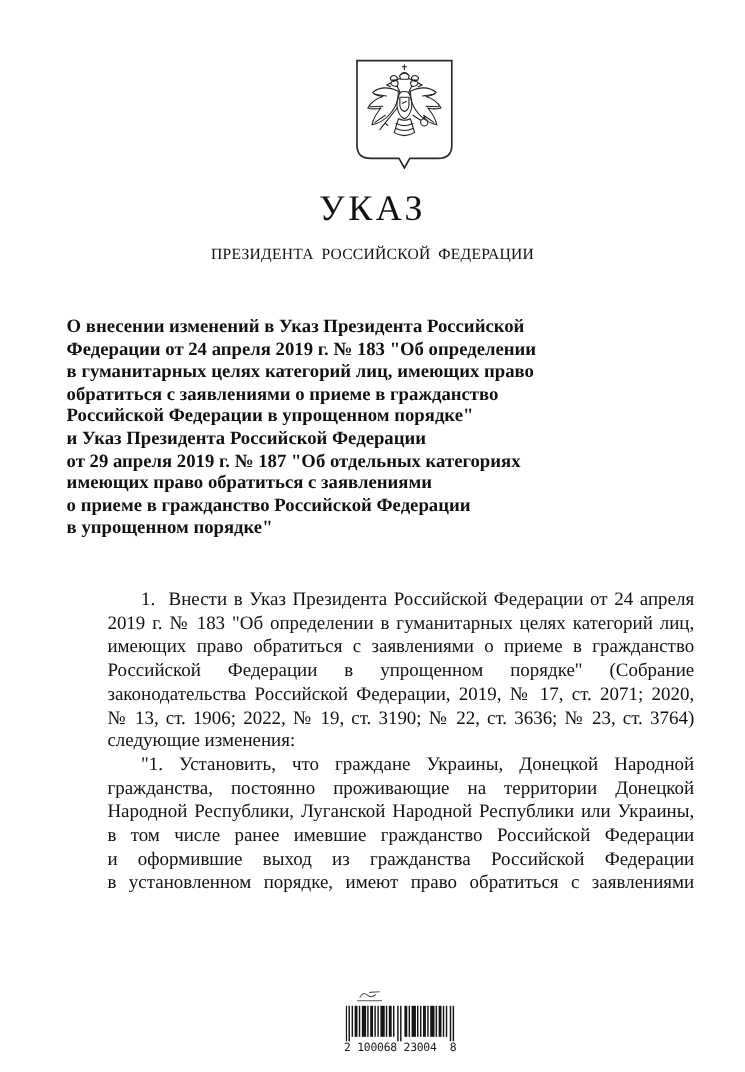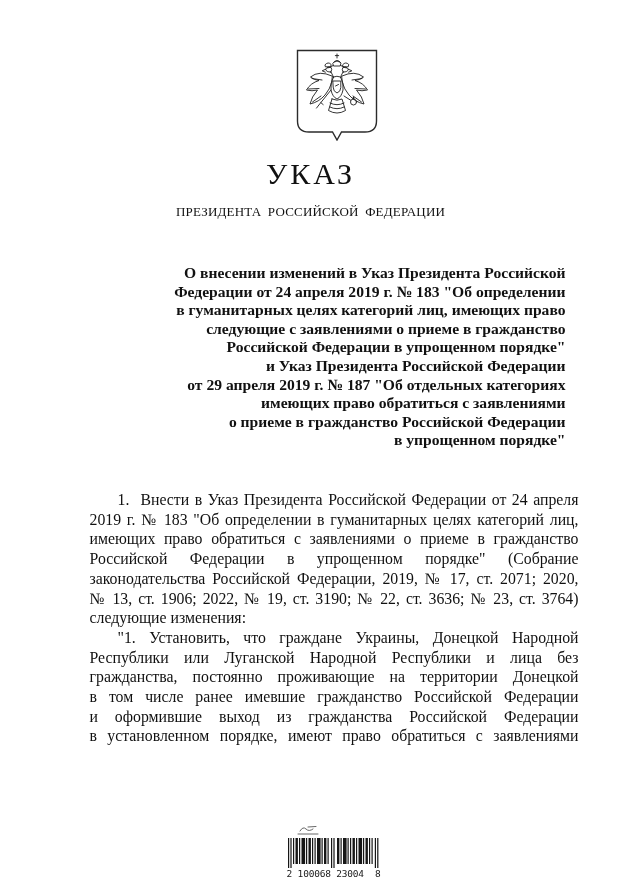--- a/index.html
+++ b/index.html
@@ -17,21 +17,21 @@
     position:absolute;left:0;right:0;top:157px;
     text-align:center;font-size:30px;letter-spacing:3px;
     font-weight:normal;
   }
   .doc-subtitle{
     position:absolute;left:0;right:0;top:204px;
     text-align:center;font-size:13px;letter-spacing:.2px;word-spacing:3px;
   }
   .subject{
     position:absolute;left:30px;right:30px;top:264px;
-    text-align:right;font-weight:bold;
+    text-align:left;font-weight:bold;
     font-size:15.6px;line-height:18.6px;
   }
   .subject-line{white-space:nowrap;}
   .body-text{
     position:absolute;left:64px;top:490px;width:489px;
     font-size:15.8px;line-height:19.7px;
   }
   .bline{
     white-space:nowrap;
     text-align:justify;
@@ -103,40 +103,40 @@
   </div>
 
   <div class="doc-title">УКАЗ</div>
 
   <div class="doc-subtitle">ПРЕЗИДЕНТА РОССИЙСКОЙ ФЕДЕРАЦИИ</div>
 
   <div class="subject">
     <div class="subject-line">О внесении изменений в Указ Президента Российской</div>
     <div class="subject-line">Федерации от 24 апреля 2019 г. № 183 "Об определении</div>
     <div class="subject-line">в гуманитарных целях категорий лиц, имеющих право</div>
-    <div class="subject-line">следующие с заявлениями о приеме в гражданство</div>
+    <div class="subject-line">обратиться с заявлениями о приеме в гражданство</div>
     <div class="subject-line">Российской Федерации в упрощенном порядке"</div>
     <div class="subject-line">и Указ Президента Российской Федерации</div>
     <div class="subject-line">от 29 апреля 2019 г. № 187 "Об отдельных категориях</div>
     <div class="subject-line">имеющих право обратиться с заявлениями</div>
     <div class="subject-line">о приеме в гражданство Российской Федерации</div>
     <div class="subject-line">в упрощенном порядке"</div>
   </div>
 
   <div class="body-text">
     <div class="bline ind">1.&nbsp; Внести в Указ Президента Российской Федерации от 24 апреля</div>
     <div class="bline">2019 г. № 183 "Об определении в гуманитарных целях категорий лиц,</div>
     <div class="bline">имеющих право обратиться с заявлениями о приеме в гражданство</div>
     <div class="bline">Российской Федерации в упрощенном порядке" (Собрание</div>
     <div class="bline">законодательства Российской Федерации, 2019, № 17, ст. 2071; 2020,</div>
     <div class="bline">№ 13, ст. 1906; 2022, № 19, ст. 3190; № 22, ст. 3636; № 23, ст. 3764)</div>
     <div class="bline end">следующие изменения:</div>
     <div class="bline ind">"1. Установить, что граждане Украины, Донецкой Народной</div>
-    <div class="bline">Республики или Луганской Народной Республики и лица без</div>
     <div class="bline">гражданства, постоянно проживающие на территории Донецкой</div>
+    <div class="bline">Народной Республики, Луганской Народной Республики или Украины,</div>
     <div class="bline">в том числе ранее имевшие гражданство Российской Федерации</div>
     <div class="bline">и оформившие выход из гражданства Российской Федерации</div>
     <div class="bline">в установленном порядке, имеют право обратиться с заявлениями</div>
   </div>
 
   <div class="barcode">
     <svg class="service-mark" width="34" height="13" viewBox="0 0 34 13" xmlns="http://www.w3.org/2000/svg">
       <g fill="none" stroke="#555555" stroke-width="0.9" stroke-linecap="round">
         <path d="M4 7 Q7 2 10 5 T17 5"></path>
         <path d="M12 3 L20 2.5"></path>

